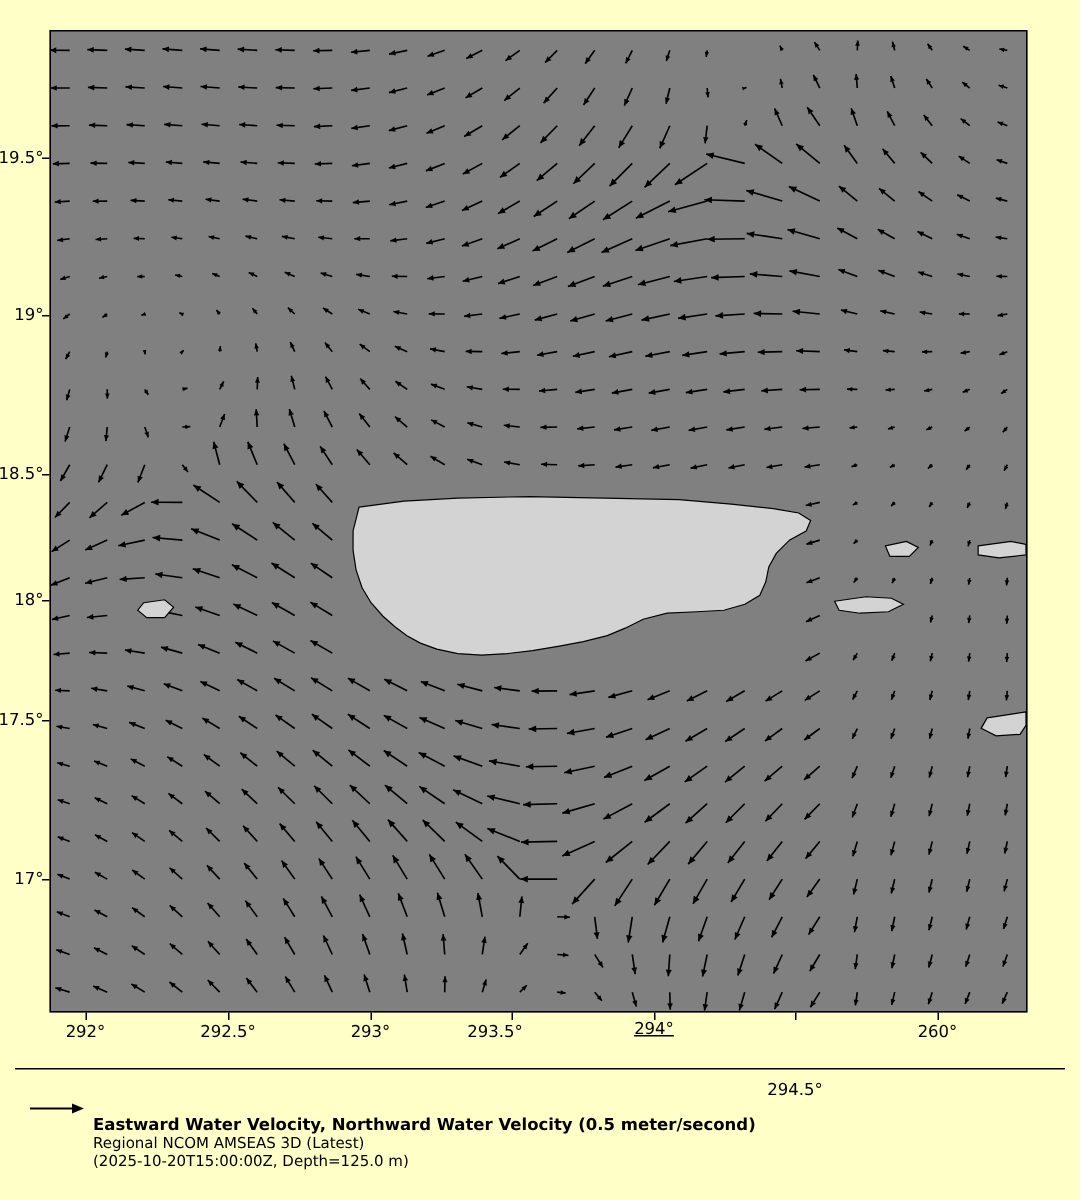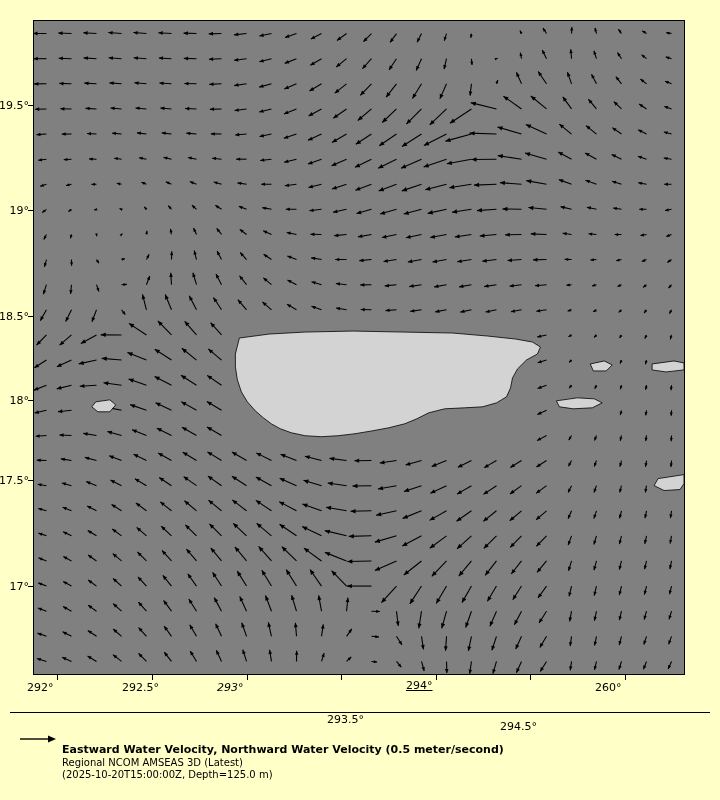--- a/index.html
+++ b/index.html
@@ -45,20 +45,21 @@
     position: absolute;
     font-size: 11px;
     color: #000;
     white-space: nowrap;
   }
   .y-tick {
     text-align: right;
     transform: translateY(-50%);
   }
   .x-tick {
+    text-align: center;
     transform: translateX(-50%);
   }
   .tickmark {
     position: absolute;
     background: #000;
   }
   
   #caption {
     position: absolute;
     left: 10px;
@@ -1357,22 +1358,22 @@
     <div class="tickmark" style="left:28px; top:210px; width:5px; height:1px;"></div>
     <div class="tickmark" style="left:28px; top:316px; width:5px; height:1px;"></div>
     <div class="tickmark" style="left:28px; top:400px; width:5px; height:1px;"></div>
     <div class="tickmark" style="left:28px; top:480px; width:5px; height:1px;"></div>
     <div class="tickmark" style="left:28px; top:586px; width:5px; height:1px;"></div>
   </div>
 
   <div id="x-ticks">
     <div class="tick-label x-tick" style="left:57px; top:681px; width:60px;">292°</div>
     <div class="tick-label x-tick" style="left:152px; top:681px; width:60px;">292.5°</div>
-    <div class="tick-label x-tick" style="left:247px; top:681px; width:60px;font-style:italic;">293°</div>
-    <div class="tick-label x-tick" style="left:357px; top:681px; width:60px;margin-top:32px;">293.5°</div>
+    <div class="tick-label x-tick" style="left:247px; top:681px; width:60px;">293°</div>
+    <div class="tick-label x-tick" style="left:330px; top:681px; width:60px;">293.5°</div>
     <div class="tick-label x-tick" style="left:436px; top:679px; width:60px;text-decoration:underline;">294°</div>
     <div class="tick-label x-tick" style="left:530px; top:720px; width:60px;">294.5°</div>
     <div class="tick-label x-tick" style="left:625px; top:681px; width:60px;">260°</div>
 
     <div class="tickmark" style="left:57px; top:675px; width:1px; height:5px;"></div>
     <div class="tickmark" style="left:152px; top:675px; width:1px; height:5px;"></div>
     <div class="tickmark" style="left:247px; top:675px; width:1px; height:5px;"></div>
     <div class="tickmark" style="left:341px; top:675px; width:1px; height:5px;"></div>
     <div class="tickmark" style="left:436px; top:675px; width:1px; height:5px;"></div>
     <div class="tickmark" style="left:530px; top:675px; width:1px; height:5px;"></div>

